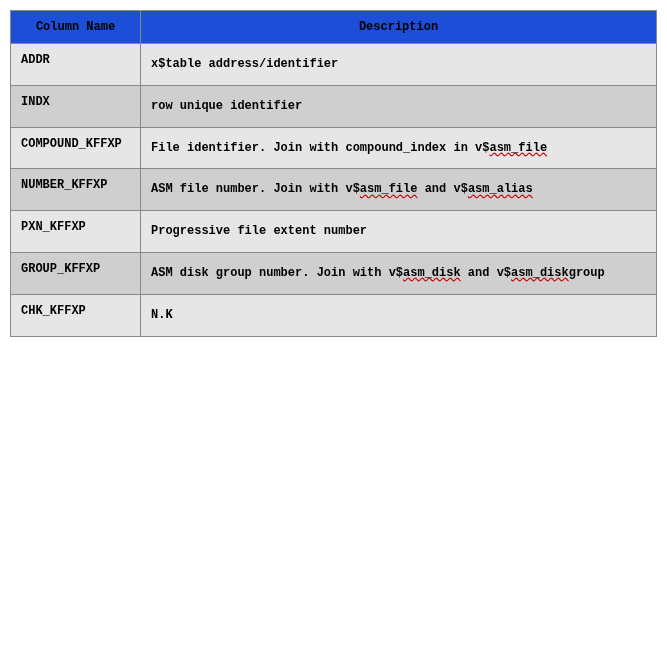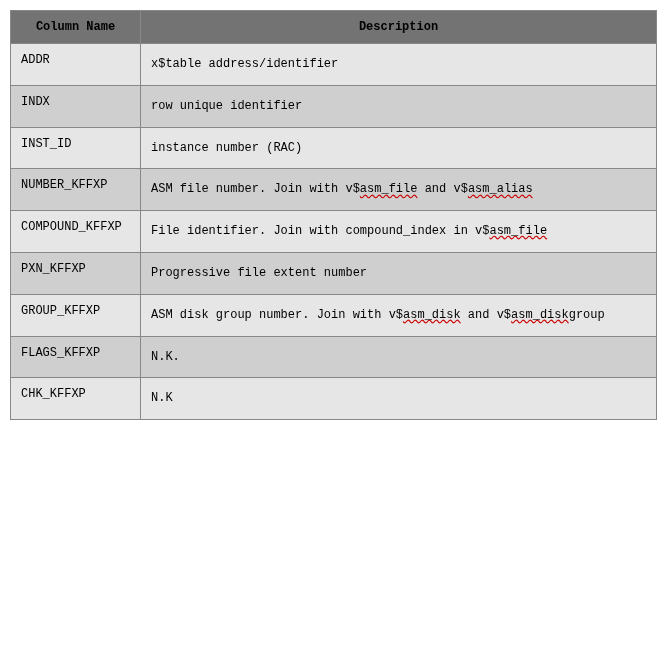--- a/index.html
+++ b/index.html
@@ -13,23 +13,24 @@
   table {
     border-collapse: collapse;
     width: 647px;
     table-layout: fixed;
   }
   th, td {
     border: 1px solid #888;
     padding: 9px 10px;
     vertical-align: top;
     text-align: left;
+    font-weight: bold;
   }
   th {
-    background: #737373;
+    background: #1d4ed8;
     font-weight: bold;
     text-align: center;
   }
   col.col-name { width: 130px; }
   col.col-desc { width: auto; }
   tr:nth-child(odd) td {
     background: #e6e6e6;
   }
   tr:nth-child(even) td {
     background: #cfcfcf;
@@ -60,41 +61,33 @@
   <tbody id="tbody">
   <tr>
         <td>ADDR</td>
         <td class="desc">x$table address/identifier</td>
       </tr>
       <tr>
         <td>INDX</td>
         <td class="desc">row unique identifier</td>
       </tr>
       <tr>
-        <td>INST_ID</td>
-        <td class="desc">instance number (RAC)</td>
+        <td>COMPOUND_KFFXP</td>
+        <td class="desc">File identifier. Join with compound_index in v$<span class="sq">asm_file</span></td>
       </tr>
       <tr>
         <td>NUMBER_KFFXP</td>
         <td class="desc">ASM file number. Join with v$<span class="sq">asm_file</span> and v$<span class="sq">asm_alias</span></td>
-      </tr>
-      <tr>
-        <td>COMPOUND_KFFXP</td>
-        <td class="desc">File identifier. Join with compound_index in v$<span class="sq">asm_file</span></td>
       </tr>
       <tr>
         <td>PXN_KFFXP</td>
         <td class="desc">Progressive file extent number</td>
       </tr>
       <tr>
         <td>GROUP_KFFXP</td>
         <td class="desc">ASM disk group number. Join with v$<span class="sq">asm_disk</span> and v$<span class="sq">asm_disk</span>group</td>
       </tr>
       <tr>
-        <td>FLAGS_KFFXP</td>
-        <td class="desc">N.K.</td>
-      </tr>
-      <tr>
         <td>CHK_KFFXP</td>
         <td class="desc">N.K</td>
       </tr>
     </tbody>
 </table>
 
 </body></html>

